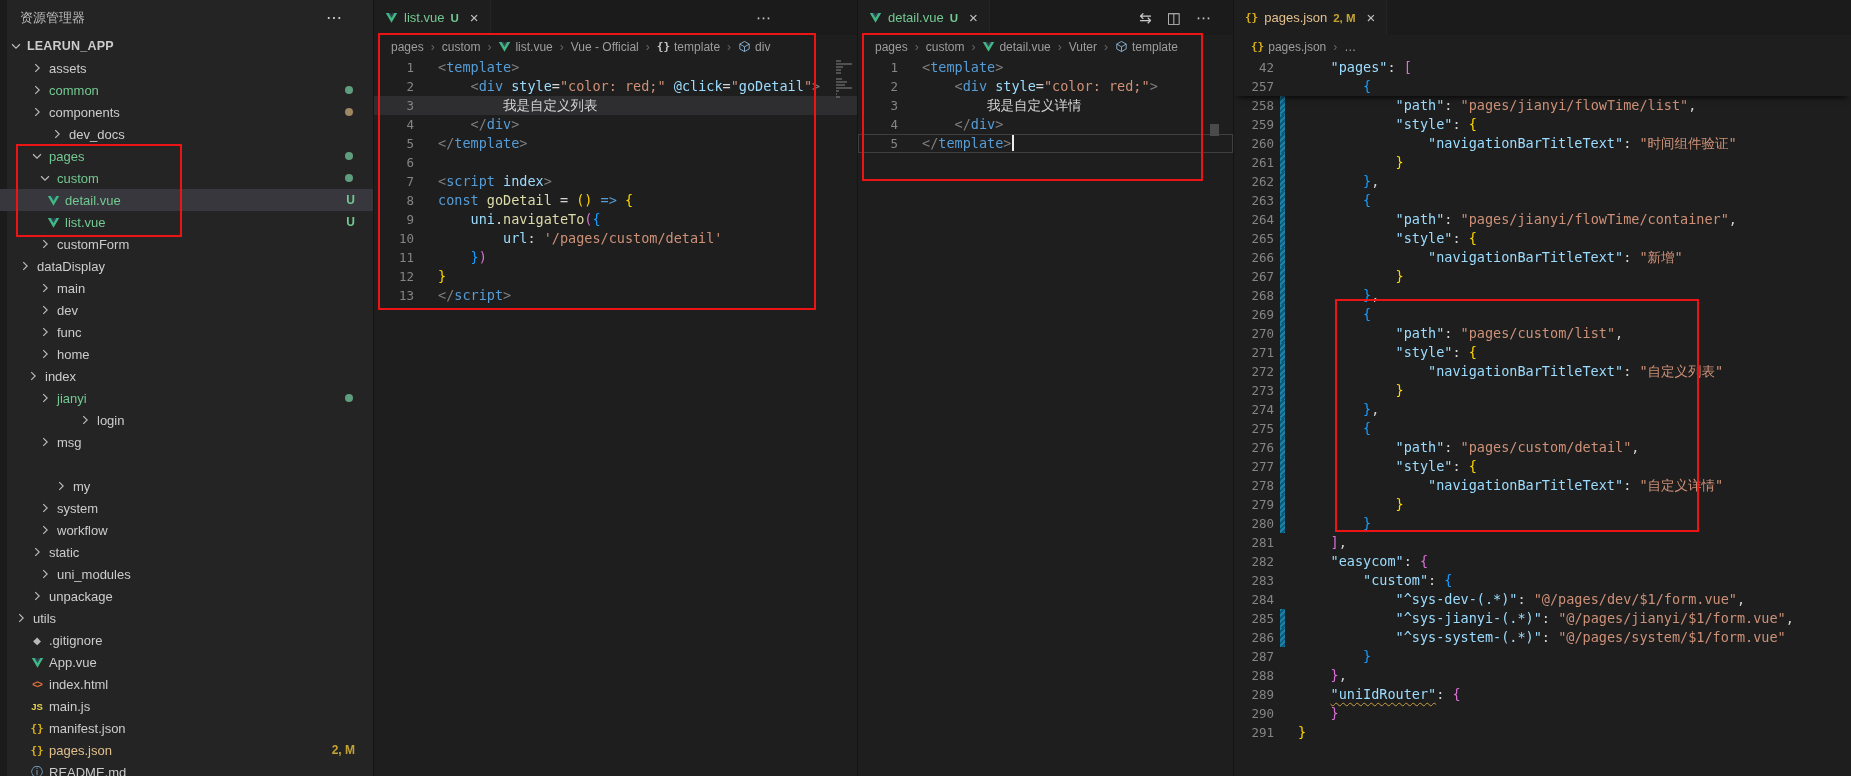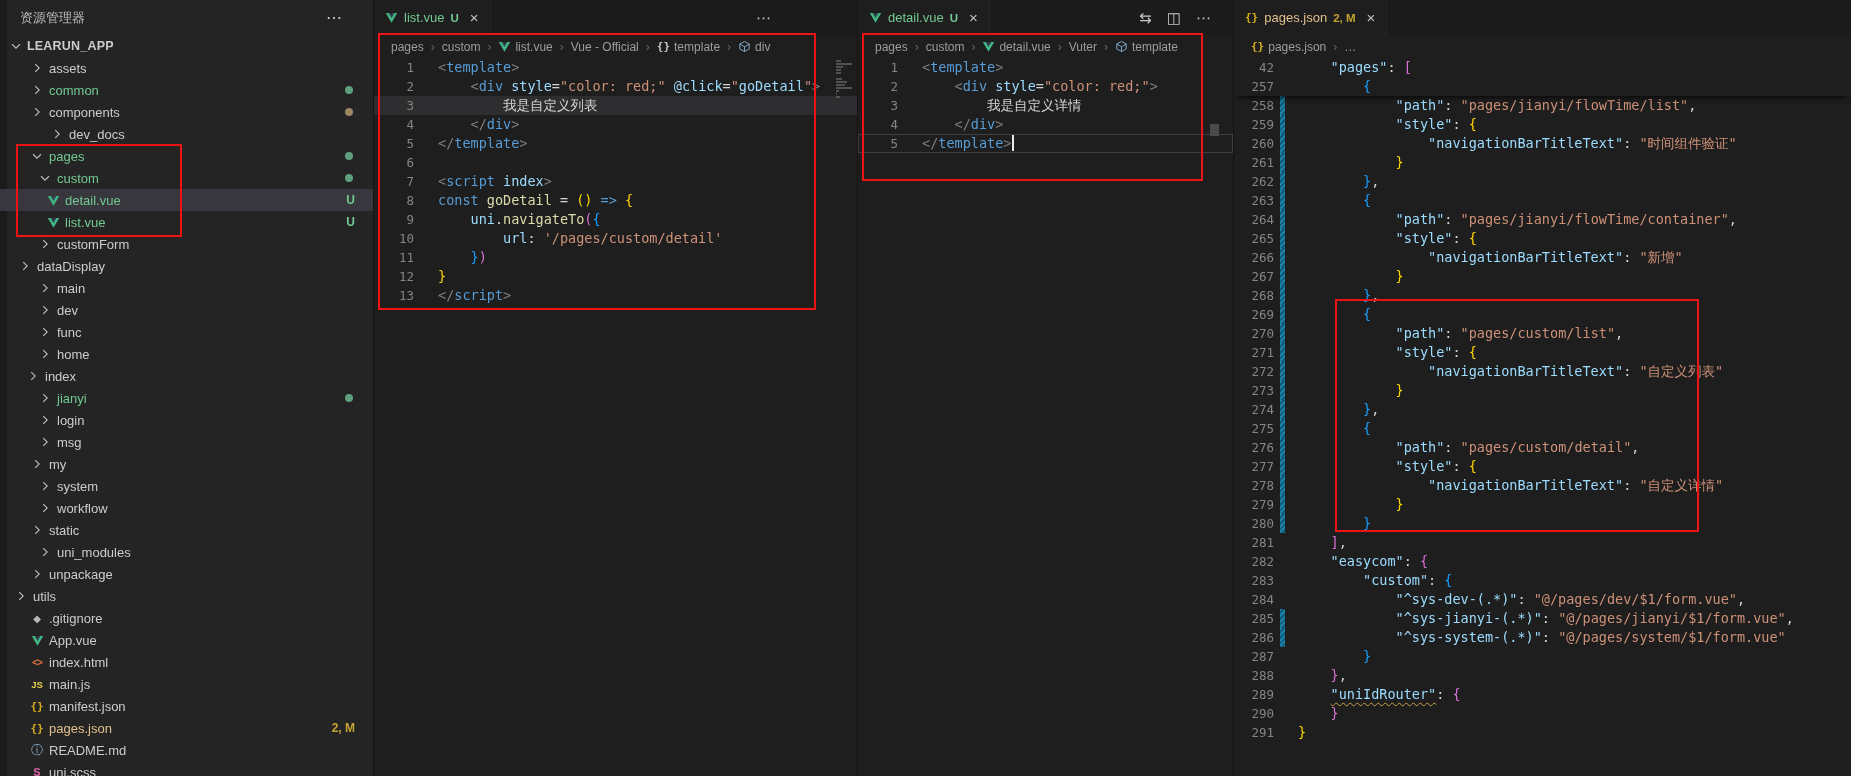--- a/index.html
+++ b/index.html
@@ -262,41 +262,41 @@
           <span class="slot">
             <span class="ic">
               <svg width="14" height="14" viewBox="0 0 16 16">
                 <path fill="none" stroke="#bdbdbd" stroke-width="1.3" d="M6 3.5l4.5 4.5L6 12.5"></path>
               </svg>
             </span>
           </span>
           <span class="lab green">jianyi</span>
           <span class="dot green"></span>
         </div>
-        <div class="trow" style="padding-left: 36px;">
+        <div class="trow" style="padding-left: 48px; margin-left: 28px;">
           <span class="slot">
             <span class="ic">
               <svg width="14" height="14" viewBox="0 0 16 16">
                 <path fill="none" stroke="#bdbdbd" stroke-width="1.3" d="M6 3.5l4.5 4.5L6 12.5"></path>
               </svg>
             </span>
           </span>
           <span class="lab ">login</span>
         </div>
         <div class="trow" style="padding-left: 36px;">
           <span class="slot">
             <span class="ic">
               <svg width="14" height="14" viewBox="0 0 16 16">
                 <path fill="none" stroke="#bdbdbd" stroke-width="1.3" d="M6 3.5l4.5 4.5L6 12.5"></path>
               </svg>
             </span>
           </span>
           <span class="lab ">msg</span>
         </div>
-        <div class="trow" style="padding-left: 28px;">
+        <div class="trow" style="padding-left: 52px; margin-top: 22px;">
           <span class="slot">
             <span class="ic">
               <svg width="14" height="14" viewBox="0 0 16 16">
                 <path fill="none" stroke="#bdbdbd" stroke-width="1.3" d="M6 3.5l4.5 4.5L6 12.5"></path>
               </svg>
             </span>
           </span>
           <span class="lab ">my</span>
         </div>
         <div class="trow" style="padding-left: 36px;">

